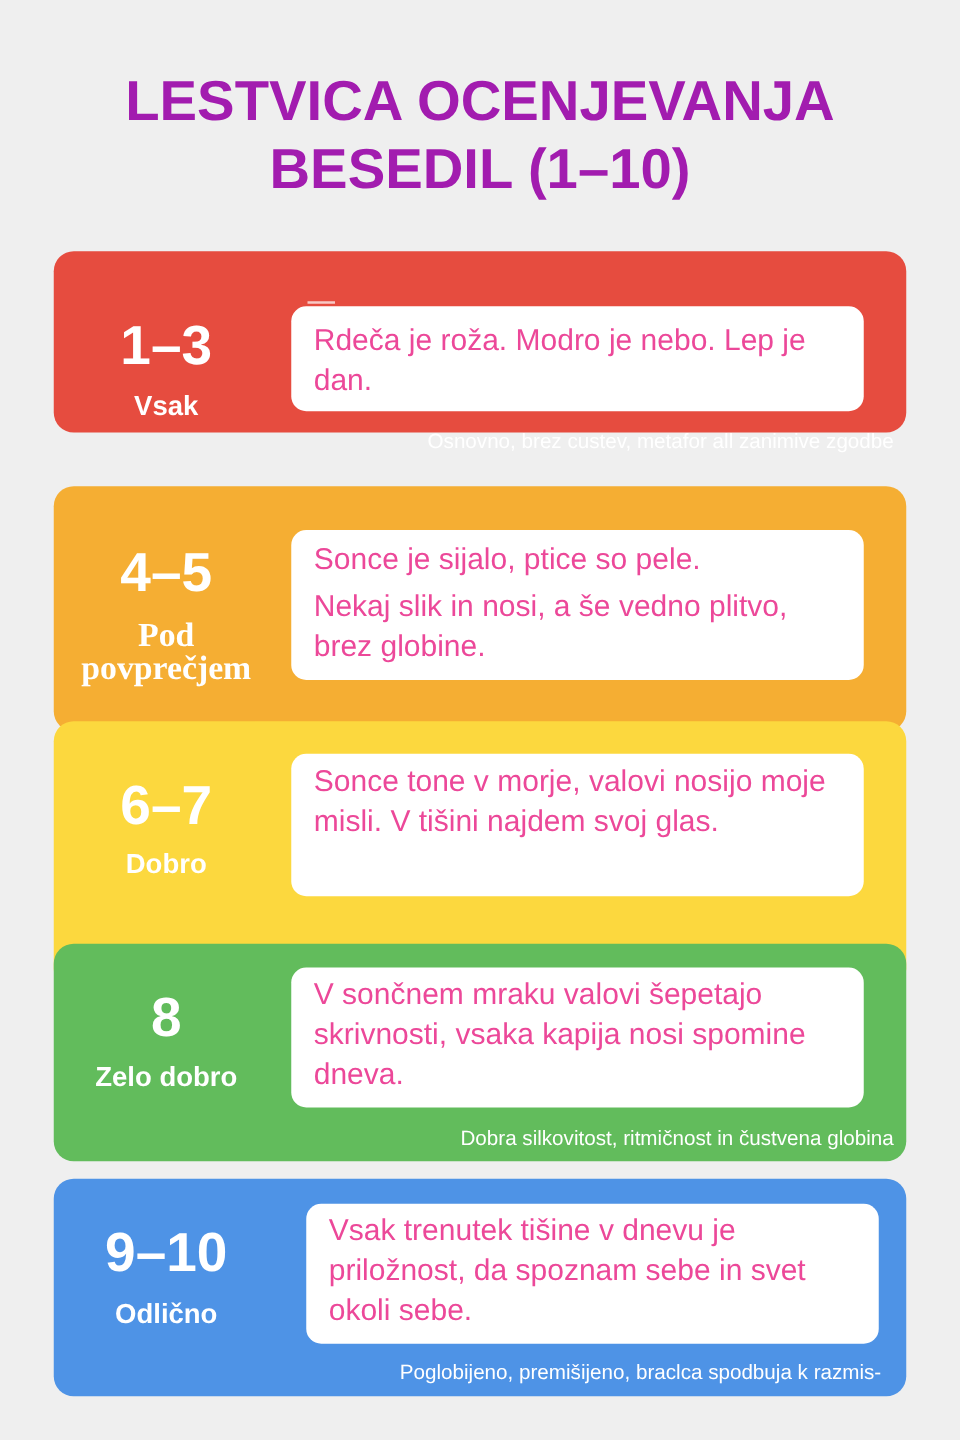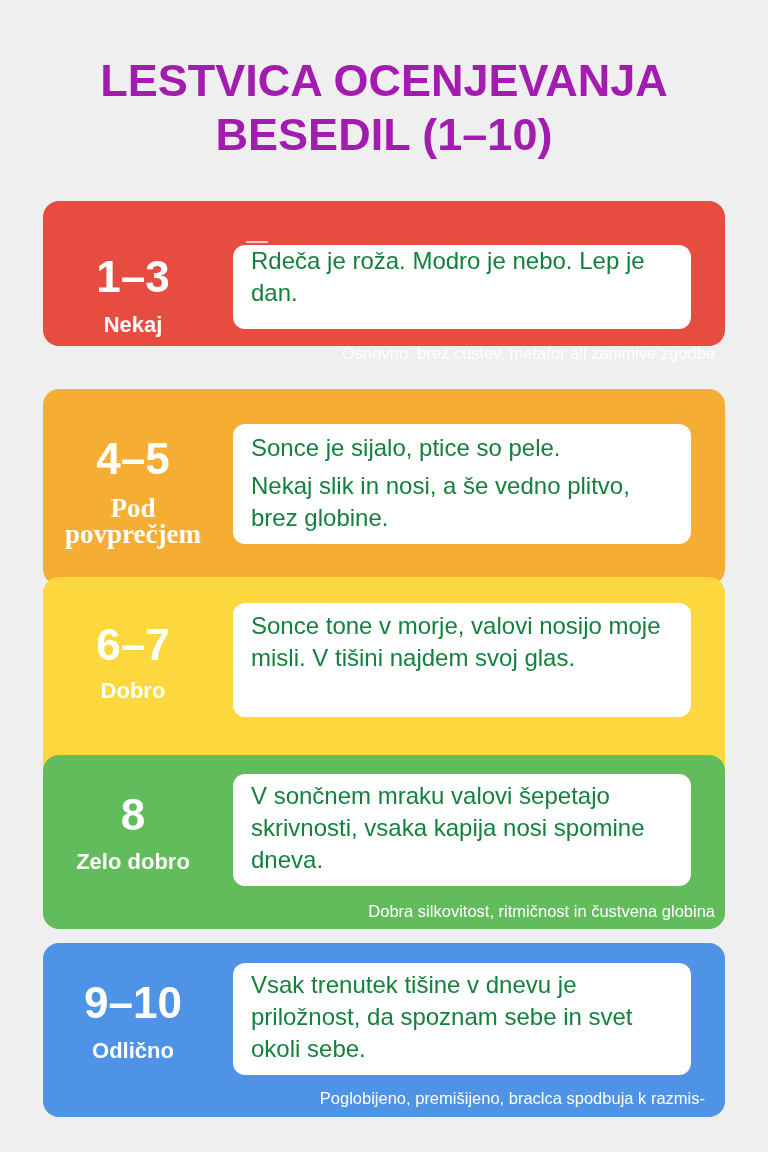--- a/index.html
+++ b/index.html
@@ -21,22 +21,22 @@
     .score {
       position: absolute; left: 0; width: 180px; text-align: center;
       font-weight: bold; font-size: 44px; line-height: 48px;
     }
     .label {
       position: absolute; left: 0; width: 180px; text-align: center;
       font-size: 22px; font-weight: bold; line-height: 26px;
     }
     .example {
       position: absolute; left: 190px; width: 458px;
-      background: #fff; border-radius: 12px; color: #15803d;
-      font-size: 24px; line-height: 32px; padding: 0 18px;
+      background: #fff; border-radius: 12px; color: #ec4899;
+      font-size: 24px; line-height: 32px; padding: 12px 18px;
       box-sizing: border-box;
     }
     .note {
       position: absolute; right: 10px; font-size: 16.5px; color: #fff;
       white-space: nowrap;
     }
     .tick {
       position: absolute; left: 203px; top: 40px; width: 22px; height: 2px;
       background: rgba(255,255,255,0.7);
     }
@@ -45,21 +45,21 @@
 <body>
 
 <div class="title">
   <div>LESTVICA OCENJEVANJA</div>
   <div>BESEDIL (1–10)</div>
 </div>
 
 <div class="card" style="top:201px;height:145px;background:#e64c3f;">
   <div class="tick"></div>
   <div class="score" style="top:52px;">1–3</div>
-  <div class="label" style="top:111px;">Nekaj</div>
+  <div class="label" style="top:111px;">Vsak</div>
   <div class="example" style="top:44px;height:84px;">
     <span>Rdeča je roža. Modro je nebo. Lep je dan.</span>
   </div>
   <div class="note" style="top:143px;">Osnovno, brez custev, metafor all zanimive zgodbe</div>
 </div>
 
 <div class="card" style="top:389px;height:196px;background:#f5ae33;">
   <div class="score" style="top:46px;">4–5</div>
   <div class="label" style="top:106px;font-size:27px;font-family:Liberation Serif, serif;">Pod povprečjem</div>
   <div class="example" style="top:35px;height:120px;padding-top:8px;">
@@ -81,17 +81,17 @@
   <div class="label" style="top:94px;">Zelo dobro</div>
   <div class="example" style="top:19px;height:112px;padding-top:6px;">
     <span>V sončnem mraku valovi šepetajo skrivnosti, vsaka kapija nosi spomine dneva.</span>
   </div>
   <div class="note" style="top:147px;">Dobra silkovitost, ritmičnost in čustvena globina</div>
 </div>
 
 <div class="card" style="top:943px;height:174px;background:#4e93e6;">
   <div class="score" style="top:36px;">9–10</div>
   <div class="label" style="top:95px;">Odlično</div>
-  <div class="example" style="top:20px;height:112px;padding-top:6px;">
+  <div class="example" style="top:20px;height:112px;padding-top:6px;margin-left:12px;">
     <span>Vsak trenutek tišine v dnevu je priložnost, da spoznam sebe in svet okoli sebe.</span>
   </div>
   <div class="note" style="top:146px;right:20px;">Poglobijeno, premišijeno, braclca spodbuja k razmis-</div>
 </div>
 
 </body></html>

